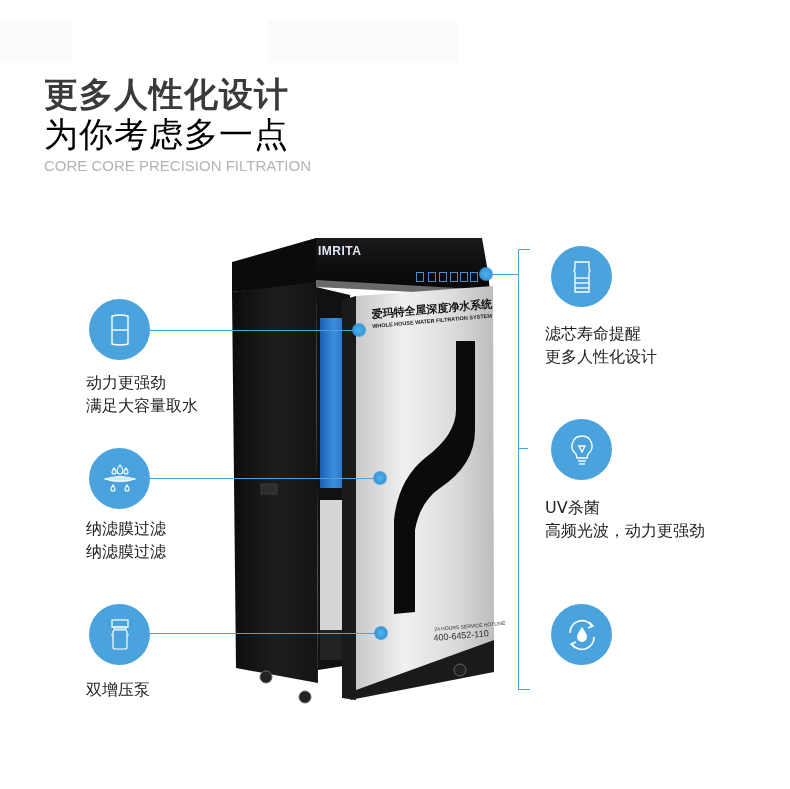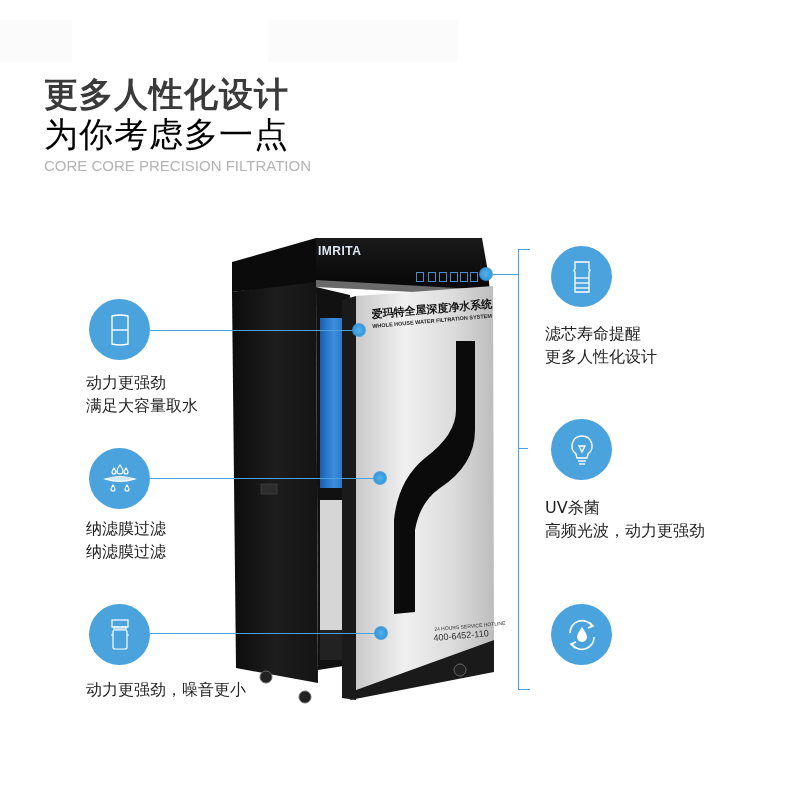--- a/index.html
+++ b/index.html
@@ -144,21 +144,21 @@
 <div class="feature-icon" style="left:89px;top:604px;">
   <svg viewBox="0 0 40 40" fill="none" stroke="#fff" stroke-width="1.2">
     <rect x="12" y="5" width="16" height="7"></rect>
     <path d="M14 12 L26 12 L26 14 L14 14 Z"></path>
     <rect x="13" y="15" width="14" height="19" rx="2"></rect>
     <line x1="11" y1="20" x2="13" y2="20"></line>
     <line x1="27" y1="20" x2="29" y2="20"></line>
   </svg>
 </div>
 <div class="feature-text" style="left:86px;top:678px;">
-  <div>动力更强劲，噪音更小</div>
+  <div>双增压泵</div>
 </div>
 
 <div class="feature-icon" style="left:551px;top:246px;">
   <svg viewBox="0 0 40 40" fill="none" stroke="#fff" stroke-width="1.3">
     <path d="M13 5 L27 5 L27 12 Q29 13 27 15 L27 35 L13 35 L13 15 Q11 13 13 12 Z"></path>
     <line x1="13" y1="21" x2="27" y2="21"></line>
     <line x1="13" y1="26" x2="27" y2="26"></line>
     <line x1="13" y1="31" x2="27" y2="31"></line>
   </svg>
 </div>

